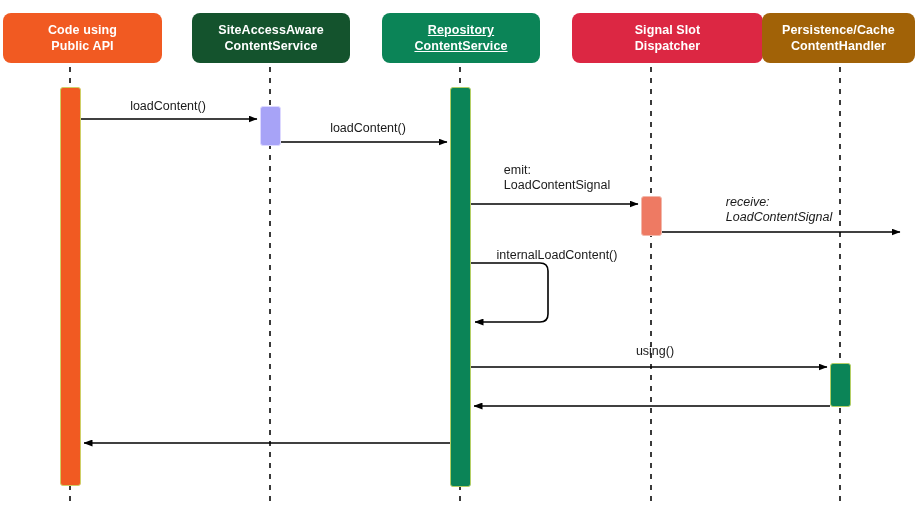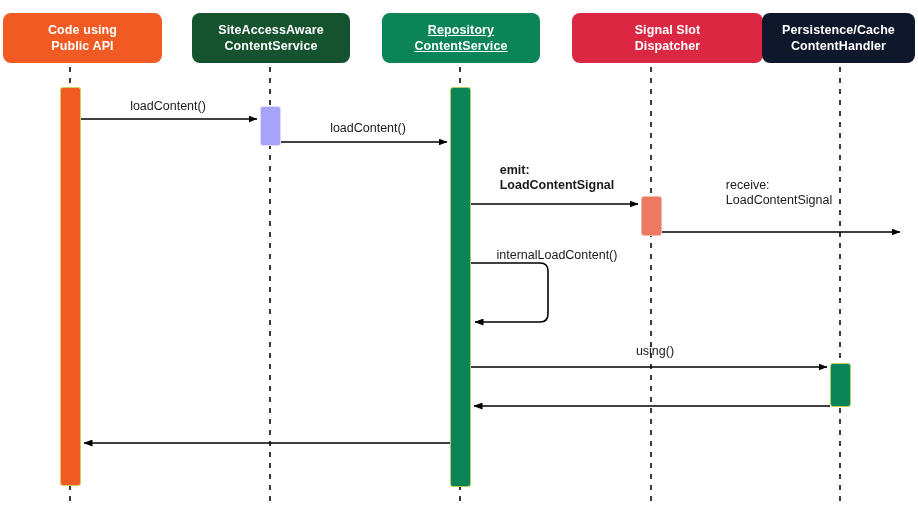--- a/index.html
+++ b/index.html
@@ -98,38 +98,38 @@
 ContentService</span>
       </div>
       <div class="actor-box" style="left: 382px; top: 13px; width: 158px; height: 50px; background: rgb(11, 132, 87); text-decoration: underline;">
         <span class="actor-label">Repository
 ContentService</span>
       </div>
       <div class="actor-box" style="left: 572px; top: 13px; width: 191px; height: 50px; background: rgb(220, 39, 67);">
         <span class="actor-label">Signal Slot
 Dispatcher</span>
       </div>
-      <div class="actor-box" style="left: 762px; top: 13px; width: 153px; height: 50px; background: #0f172a;">
+      <div class="actor-box" style="left: 762px; top: 13px; width: 153px; height: 50px; background: #a16207;">
         <span class="actor-label">Persistence/Cache
 ContentHandler</span>
       </div>
     </div>
 
   <div id="activations-layer">
       <div class="activation" style="left: 60px; top: 87px; width: 21px; height: 399px; background: rgb(241, 90, 34); border: 1px solid rgb(207, 207, 102);"></div>
       <div class="activation" style="left: 260px; top: 106px; width: 21px; height: 40px; background: rgb(167, 163, 247); border: 1px solid rgb(221, 217, 255);"></div>
       <div class="activation" style="left: 450px; top: 87px; width: 21px; height: 400px; background: rgb(11, 132, 87); border: 1px solid rgb(181, 207, 102);"></div>
       <div class="activation" style="left: 641px; top: 196px; width: 21px; height: 40px; background: rgb(238, 122, 99); border: 1px solid rgb(242, 184, 171);"></div>
       <div class="activation" style="left: 830px; top: 363px; width: 21px; height: 44px; background: rgb(11, 132, 87); border: 1px solid rgb(181, 207, 102);"></div>
     </div>
 
   <div id="labels-layer">
       <div class="msg-label" style="left: 168px; top: 99px;">loadContent()</div>
       <div class="msg-label" style="left: 368px; top: 121px;">loadContent()</div>
-      <div class="msg-label" style="left: 557px; top: 163px; font-weight: bold;">emit:
+      <div class="msg-label" style="left: 557px; top: 163px;">emit:
 LoadContentSignal</div>
-      <div class="msg-label" style="left: 779px; top: 178px;">receive:
+      <div class="msg-label" style="left: 779px; top: 195px; font-style: italic;">receive:
 LoadContentSignal</div>
       <div class="msg-label" style="left: 557px; top: 248px;">internalLoadContent()</div>
       <div class="msg-label" style="left: 655px; top: 344px;">using()</div>
     </div>
 
 </div>
 
 </body></html>

